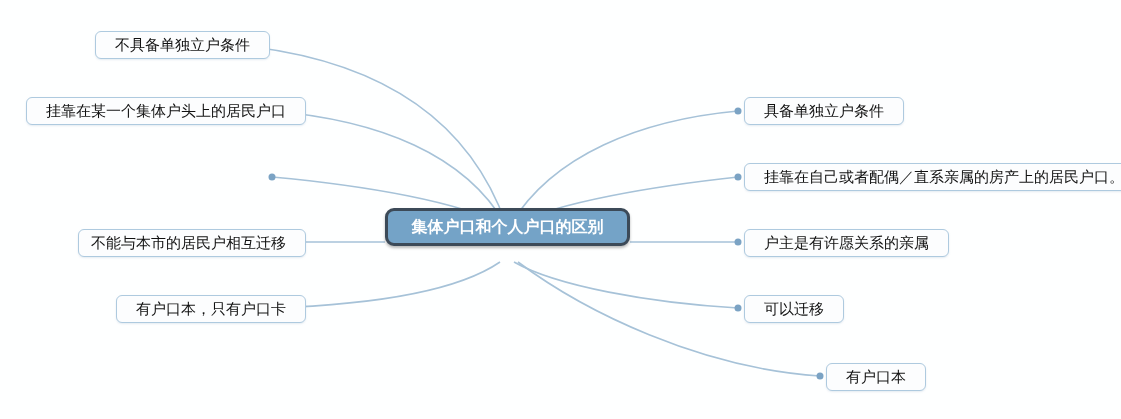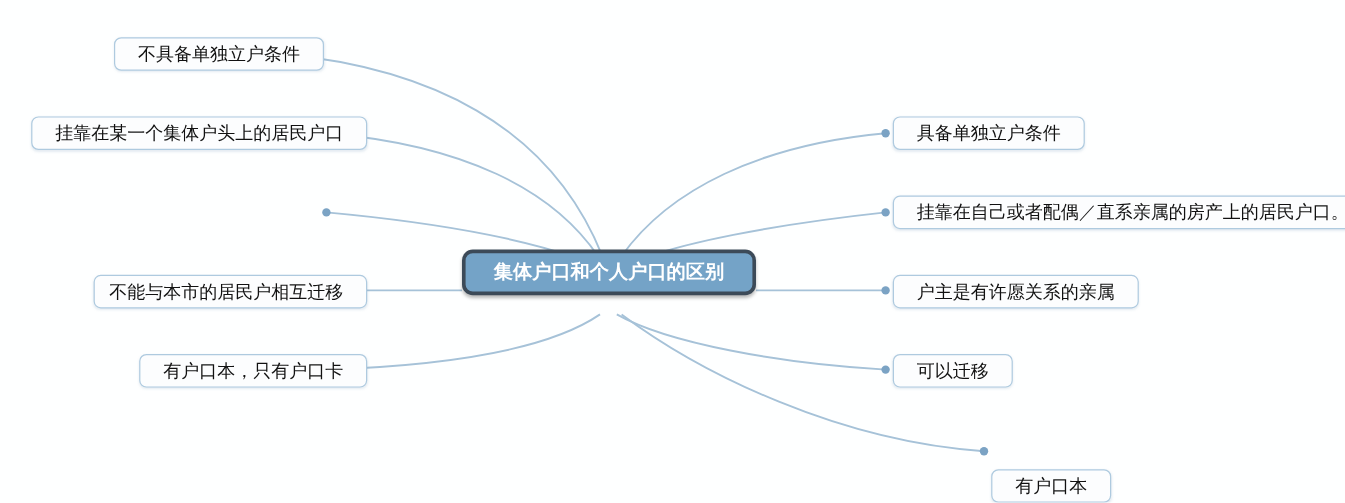--- a/index.html
+++ b/index.html
@@ -93,16 +93,16 @@
   <div class="node right-align" style="left:266px;top:97px;">挂靠在某一个集体户头上的居民户口</div>
   <div class="node right-align" style="left:266px;top:229px;padding-left:12px;">不能与本市的居民户相互迁移</div>
   <div class="node right-align" style="left:266px;top:295px;">有户口本，只有户口卡</div>
 
   <div class="center-node">集体户口和个人户口的区别</div>
 
   <div class="node" style="left:744px;top:97px;">具备单独立户条件</div>
   <div class="node" style="left:744px;top:163px;">挂靠在自己或者配偶／直系亲属的房产上的居民户口。</div>
   <div class="node" style="left:744px;top:229px;">户主是有许愿关系的亲属</div>
   <div class="node" style="left:744px;top:295px;">可以迁移</div>
-  <div class="node" style="left:826px;top:363px;margin-top:28px;">有户口本</div>
+  <div class="node" style="left:826px;top:363px;">有户口本</div>
 
 
 </div>
 
 </body></html>

